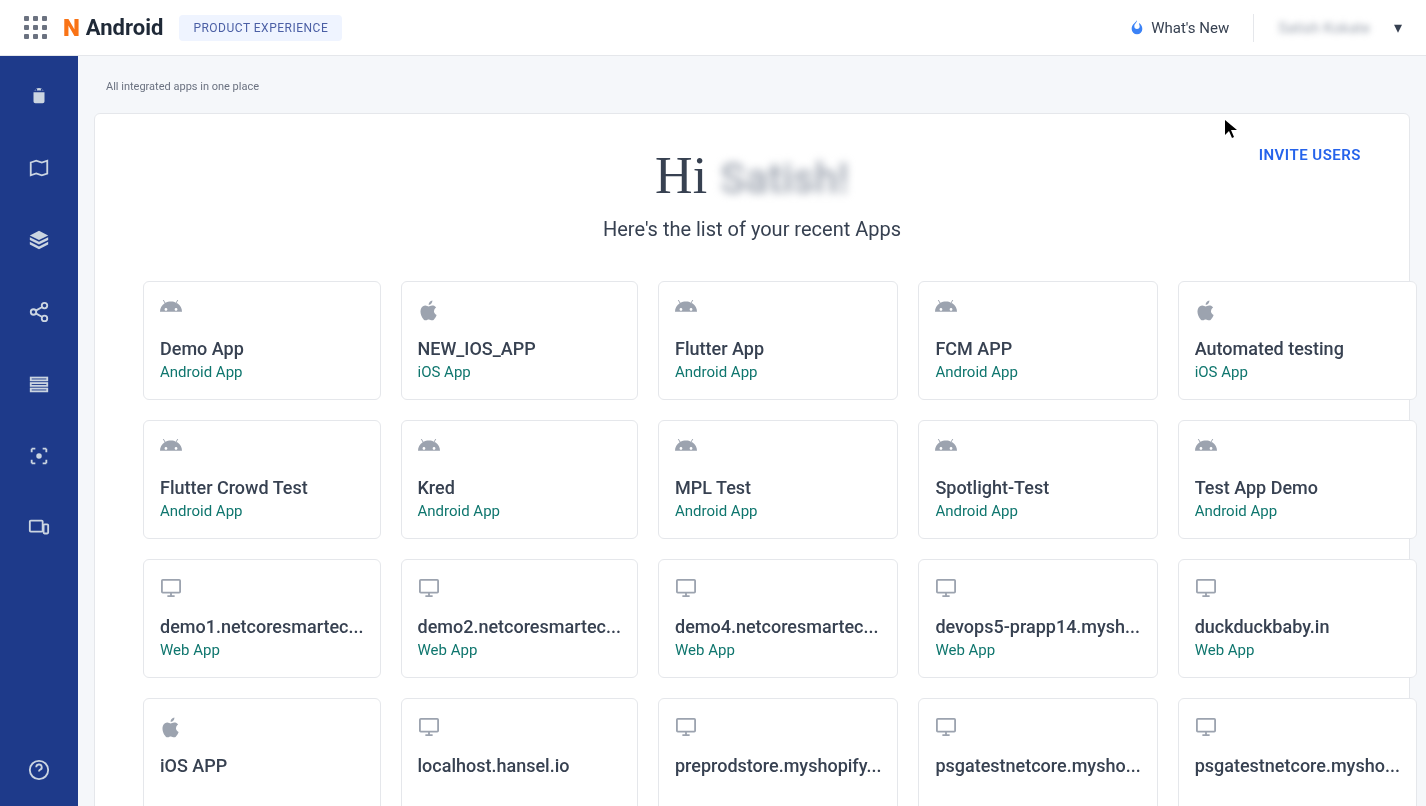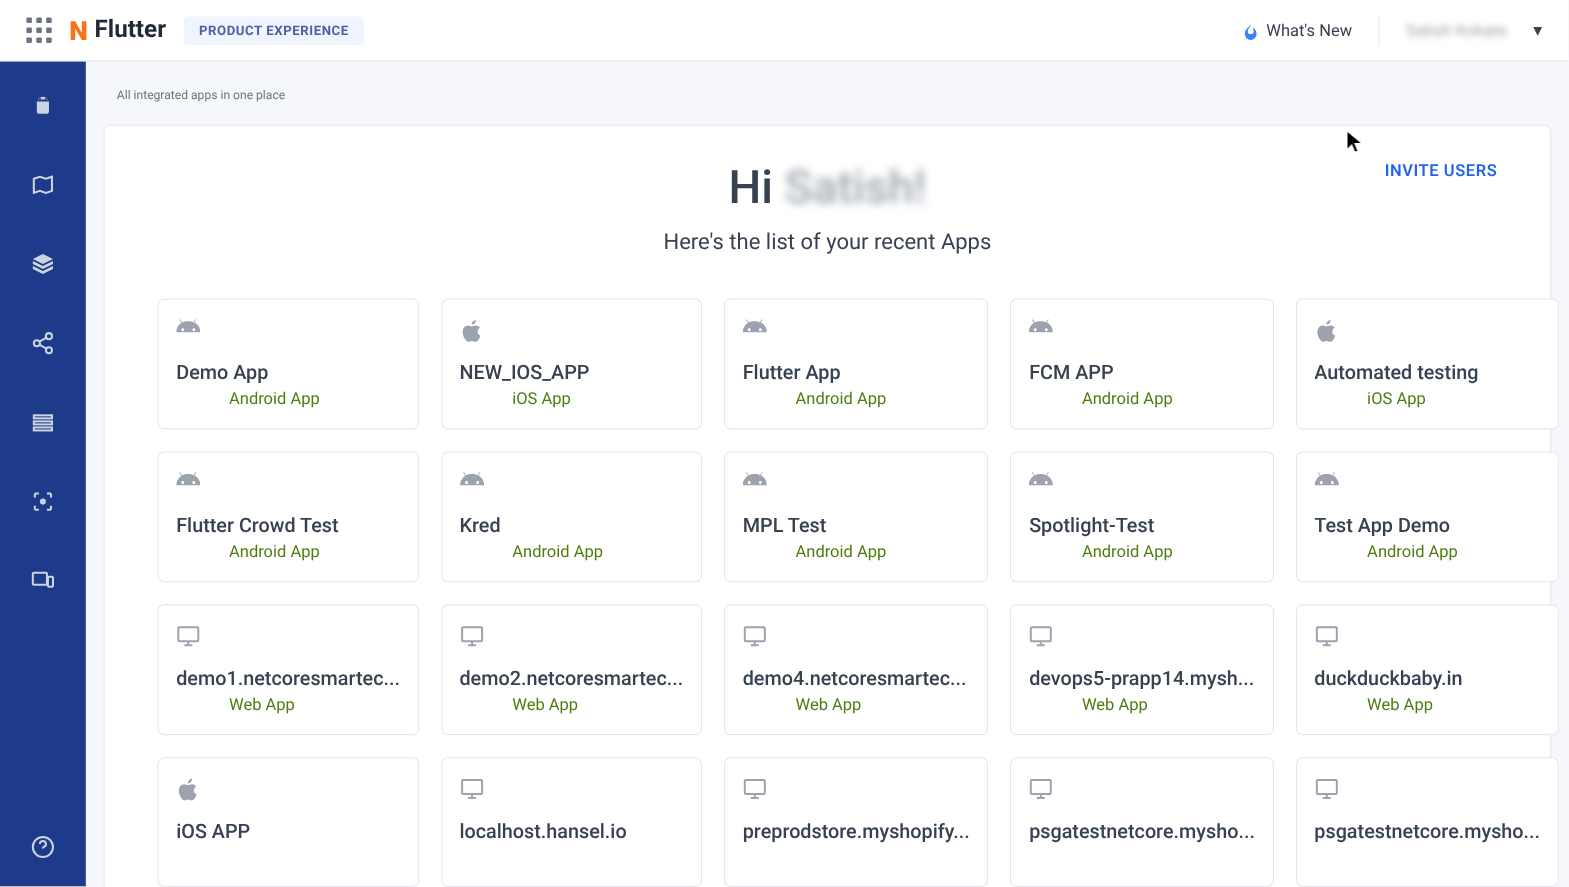--- a/index.html
+++ b/index.html
@@ -49,33 +49,33 @@
     }
     .logo-icon {
       color: #f97316;
       font-weight: 900;
       font-size: 24px;
     }
     .product-badge {
       background: #eff4ff;
       color: #4b5fa5;
       font-size: 12px;
-      font-weight: 700;
+      font-weight: 400;
       padding: 6px 14px;
       border-radius: 4px;
       letter-spacing: 0.5px;
     }
     .header-right {
       display: flex;
       align-items: center;
       gap: 24px;
     }
     .whats-new {
       display: flex;
-      align-items: flex-end;
+      align-items: flex-start;
       gap: 6px;
       color: #374151;
       font-size: 15px;
       cursor: pointer;
     }
     .fire-icon {
       color: #3b82f6;
     }
     .divider-vert {
       width: 1px;
@@ -156,23 +156,24 @@
       font-weight: 600;
       font-size: 15px;
       letter-spacing: 0.5px;
       cursor: pointer;
     }
     .greeting {
       text-align: center;
       margin-bottom: 12px;
     }
     .greeting-hi {
-      font-size: 42px;
+      font-size: 52px;
       font-weight: 500;
       color: #374151;
+      font-family: Liberation Serif, serif;
     }
     .greeting-name {
       font-size: 42px;
       font-weight: 500;
       color: #9ca3af;
       filter: blur(4px);
     }
     .greeting-sub {
       text-align: center;
       font-size: 20px;
@@ -204,22 +205,21 @@
       font-size: 18px;
       font-weight: 500;
       color: #374151;
       margin-bottom: 4px;
       white-space: nowrap;
       overflow: hidden;
       text-overflow: ellipsis;
     }
     .app-type {
       font-size: 15px;
-      color: #4d7c0f;
-      margin-left: 48px;
+      color: #0f766e;
     }
     .cursor-pointer {
       position: absolute;
       top: 120px;
       left: 1225px;
       font-size: 16px;
       pointer-events: none;
       z-index: 100;
     }
     svg { display: block; }
@@ -235,21 +235,21 @@
         <span></span>
       <span></span>
         <span></span>
         <span></span>
       <span></span>
         <span></span>
         <span></span>
     </div>
     <div class="logo">
       <span class="logo-icon">N</span>
-      <span>Flutter</span>
+      <span>Android</span>
     </div>
     <div class="product-badge">PRODUCT EXPERIENCE</div>
   </div>
   <div class="header-right">
     <div class="whats-new">
       <span class="fire-icon">
         <svg width="16" height="16" viewBox="0 0 24 24" fill="currentColor">
             <path d="M12 2c0 4-4 5-4 9a4 4 0 008 0c0-2-1-3-1-5 3 2 5 5 5 9a8 8 0 01-16 0c0-6 4-8 8-13z"></path>
           </svg>
       </span>

